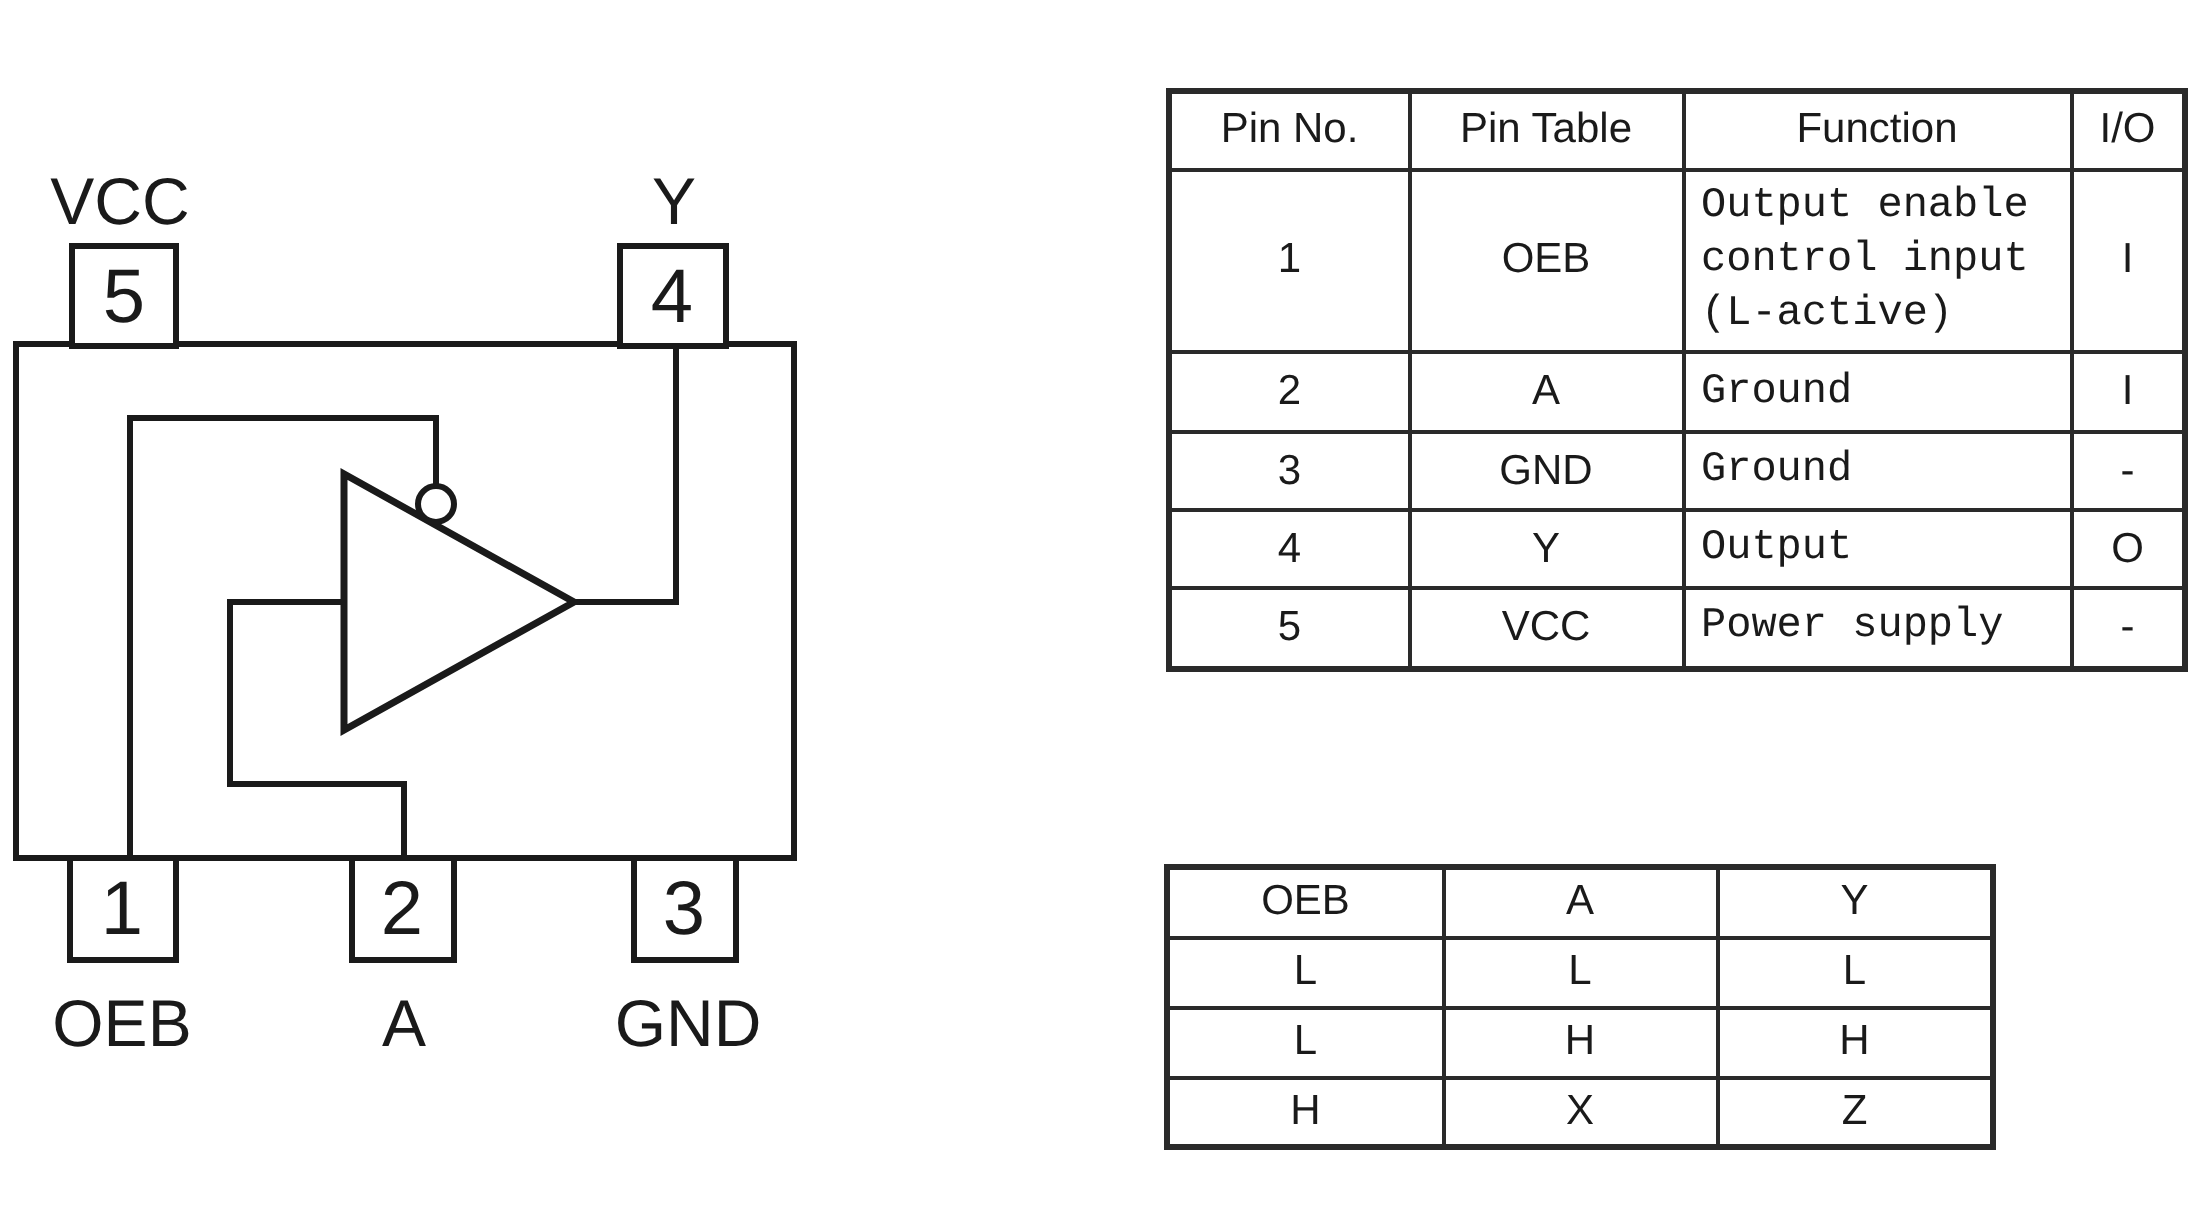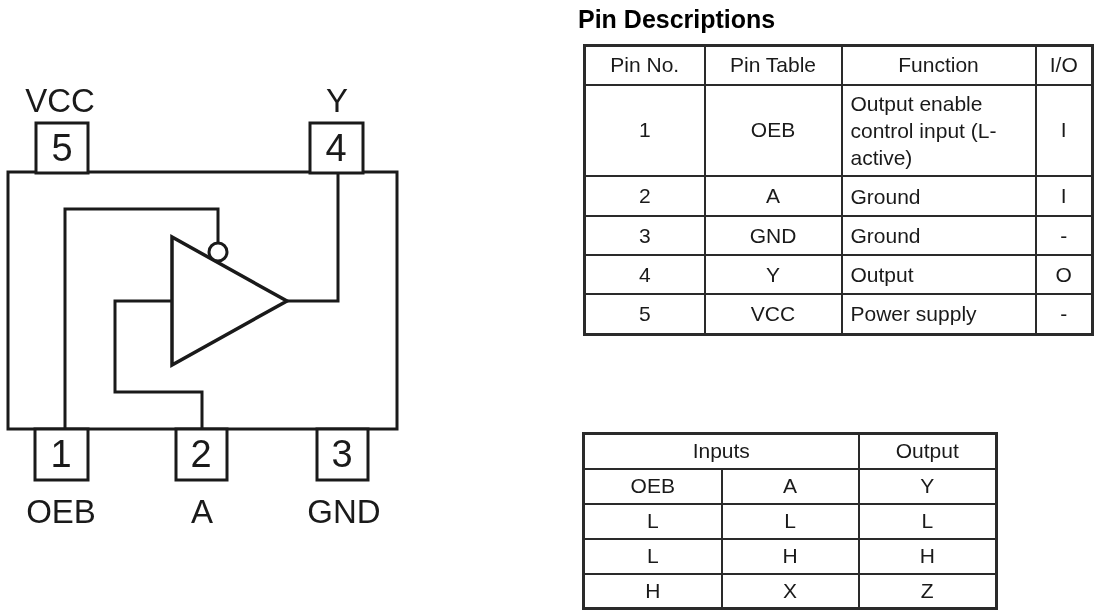--- a/index.html
+++ b/index.html
@@ -22,21 +22,21 @@
     background:#ffffff;
   }
   td {
     border:2px solid #2a2a2a; font-size:21px; color:#1a1a1a;
     text-align:center; vertical-align:middle; padding:0;
     overflow:hidden;
   }
   #pin-table   { left:583px; top:44px;  width:508px; border:3px solid #2a2a2a; }
   #truth-table { left:582px; top:432px; width:413px; border:3px solid #2a2a2a; }
 
-  #pin-table td.fn { text-align:left; padding:4px 6px 4px 8px; line-height:1.3; }
+  #pin-table td.fn { text-align:left; padding:4px 6px 4px 8px; line-height:1.3;font-family:Liberation Mono, monospace; }
   tr.h39 { height:39px;margin-top:12px; }
   tr.h40 { height:40px; }
   tr.h86 { height:86px; }
   #truth-table tr { height:35px; }
 
   .svgtext { fill:#1a1a1a; }
   .pin-label { font-size:33px; }
   .pin-number { font-size:38px; }
 </style>
 </head>
@@ -69,21 +69,20 @@
     <text class="svgtext pin-label" x="202" y="523" text-anchor="middle">A</text>
     <text class="svgtext pin-label" x="344" y="523" text-anchor="middle">GND</text>
 
     <text class="svgtext pin-number" x="62" y="161" text-anchor="middle">5</text>
     <text class="svgtext pin-number" x="336" y="161" text-anchor="middle">4</text>
     <text class="svgtext pin-number" x="61" y="467" text-anchor="middle">1</text>
     <text class="svgtext pin-number" x="201" y="467" text-anchor="middle">2</text>
     <text class="svgtext pin-number" x="342" y="467" text-anchor="middle">3</text>
   </svg>
 
-  <div class="section-title" id="pin-desc-title">Pin Descriptions</div>
 
   <table id="pin-table">
     <colgroup>
       <col style="width:120px">
         <col style="width:137px">
         <col style="width:194px">
         <col style="width:57px">
     </colgroup>
     <tbody>
       <tr class="h39">
@@ -127,24 +126,20 @@
 
 
   <table id="truth-table">
     <colgroup>
       <col style="width:138px">
         <col style="width:137px">
         <col style="width:138px">
     </colgroup>
     <tbody>
       <tr>
-        <td colspan="2">Inputs</td>
-        <td>Output</td>
-      </tr>
-      <tr>
         <td>OEB</td>
         <td>A</td>
         <td>Y</td>
       </tr>
       <tr>
         <td>L</td>
         <td>L</td>
         <td>L</td>
       </tr>
       <tr>

